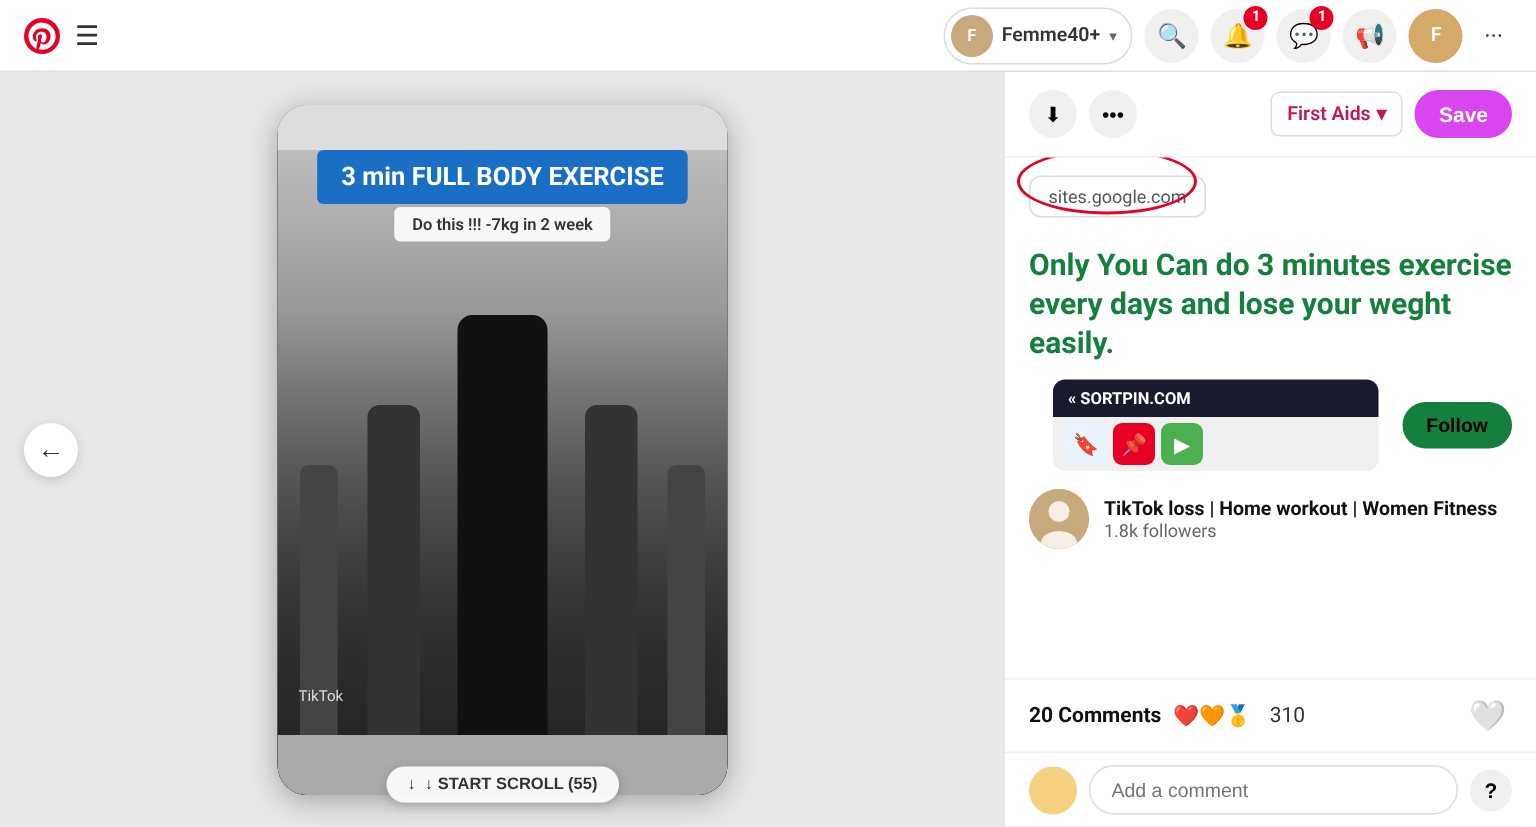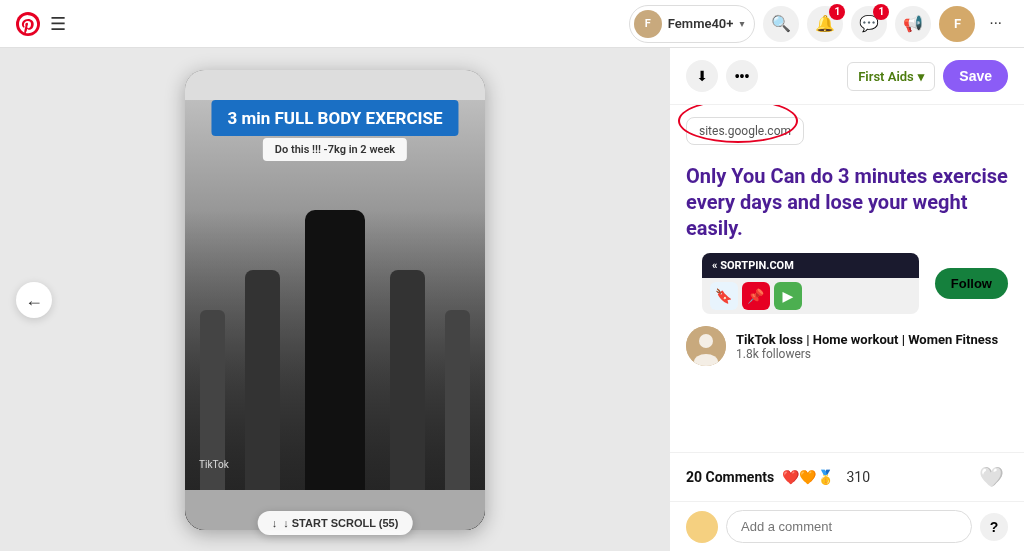--- a/index.html
+++ b/index.html
@@ -129,24 +129,24 @@
     }
     .toolbar-icon-btn {
       width: 32px; height: 32px; border-radius: 50%;
       background: #f0f0f0; border: none; cursor: pointer;
       display: flex; align-items: center; justify-content: center;
       font-size: 14px;
     }
     .board-selector {
       margin-left: auto; display: flex; align-items: center; gap: 4px;
       padding: 6px 10px; border: 1px solid #ddd; border-radius: 6px;
-      cursor: pointer; font-size: 13px; font-weight: 600; color: #4d7c0f;
+      cursor: pointer; font-size: 13px; font-weight: 600; color: #be185d;
     }
     .save-btn {
-      background: #8b5cf6; color: #fff; border: none;
+      background: #d946ef; color: #fff; border: none;
       border-radius: 20px; padding: 8px 16px;
       font-size: 14px; font-weight: 700; cursor: pointer;
     }
     .right-body { flex: 1; overflow-y: auto; padding: 0 16px; }
 
     
     .url-tooltip {
       display: inline-block;
       border: 1px solid #ddd; border-radius: 8px;
       padding: 6px 12px; font-size: 12px; color: #555;
@@ -154,21 +154,21 @@
       position: relative;
     }
     .url-circle {
       position: absolute; top: -14px; left: -8px;
       width: 120px; height: 44px;
       border: 2px solid #e60023; border-radius: 50%;
       pointer-events: none;
     }
 
     .pin-title {
-      font-size: 20px; font-weight: 700; color: #4c1d95;
+      font-size: 20px; font-weight: 700; color: #15803d;
       line-height: 1.3; margin-bottom: 12px;
     }
     .hashtags { font-size: 12px; color: #e60023; line-height: 1.8; margin-bottom: 12px; }
 
     
     .sortpin-banner {
       background: #1a1a2e; color: #fff;
       border-radius: 8px 8px 0 0;
       padding: 6px 10px;
       font-size: 11px; font-weight: 700;

